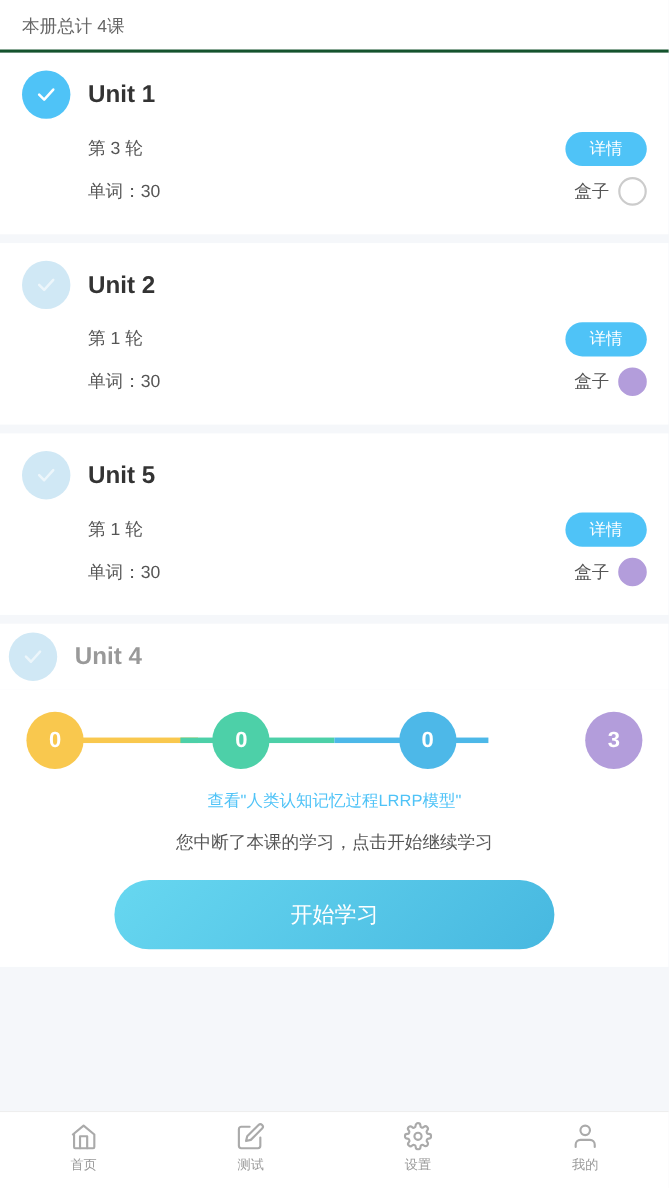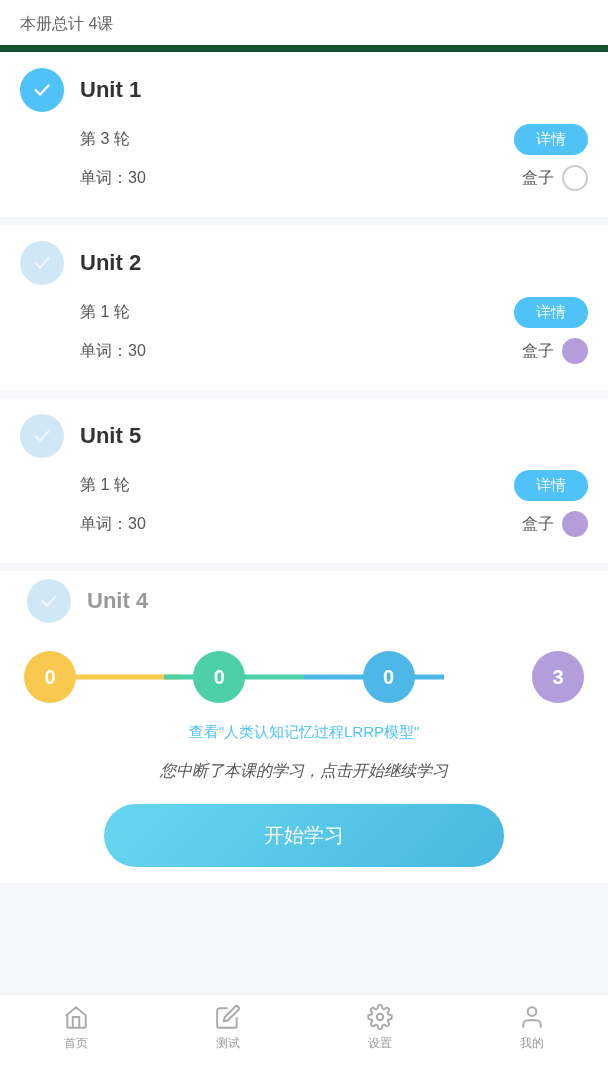--- a/index.html
+++ b/index.html
@@ -10,21 +10,21 @@
       background: #f5f7fa;
       display: flex;
       flex-direction: column;
       overflow: hidden;
     }
 
     
     .header {
       background: #fff;
       padding: 14px 20px 10px;
-      border-bottom: 7px solid #14532d;
+      border-bottom: 3px solid #14532d;
     }
     .header-title {
       font-size: 16px;
       color: #666;
     }
 
     
     .content {
       flex: 1;
       overflow-y: auto;
@@ -172,21 +172,20 @@
       font-size: 15px;
       margin-bottom: 16px;
       cursor: pointer;
     }
     .progress-message {
       text-align: center;
       color: #555;
       font-size: 16px;
       line-height: 1.6;
       margin-bottom: 20px;
-      font-style: italic;
     }
     .start-btn {
       display: block;
       width: 100%;
       max-width: 400px;
       margin: 0 auto;
       background: linear-gradient(135deg, #67d7f0, #47b8e0);
       color: #fff;
       border: none;
       border-radius: 40px;
@@ -194,21 +193,21 @@
       font-size: 20px;
       cursor: pointer;
       text-align: center;
     }
 
     
     .bottom-nav {
       background: #fff;
       border-top: 1px solid #eee;
       display: flex;
-      padding: 8px 0 28px;
+      padding: 8px 0 12px;
       justify-content: flex-end;
     }
     .nav-item {
       flex: 1;
       display: flex;
       flex-direction: column;
       align-items: center;
       gap: 4px;
       cursor: pointer;
     }
@@ -228,21 +227,21 @@
     }
     .nav-item.active .nav-icon svg path,
     .nav-item.active .nav-icon svg rect,
     .nav-item.active .nav-icon svg circle {
       stroke: #4fc3f7;
     }
 
     
     .unit-partial {
       background: #fff;
-      padding: 16px 27px;
+      padding: 16px 8px;
       display: flex;
       align-items: center;
       overflow: hidden;
       height: 60px;
     }
   </style>
 </head>
 <body>
 
 <div class="header">

